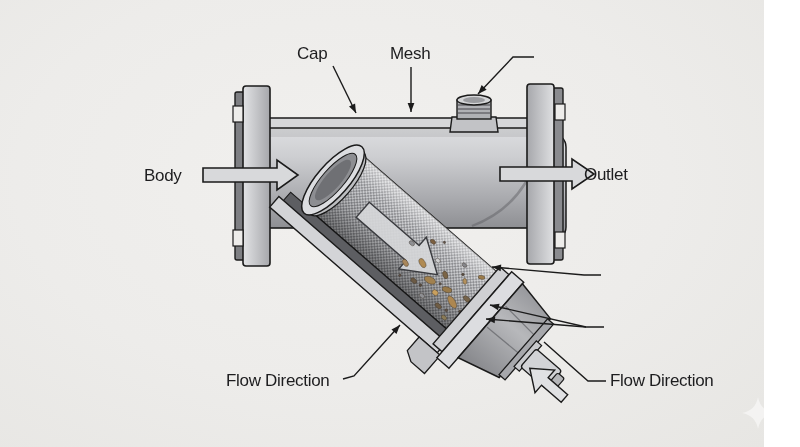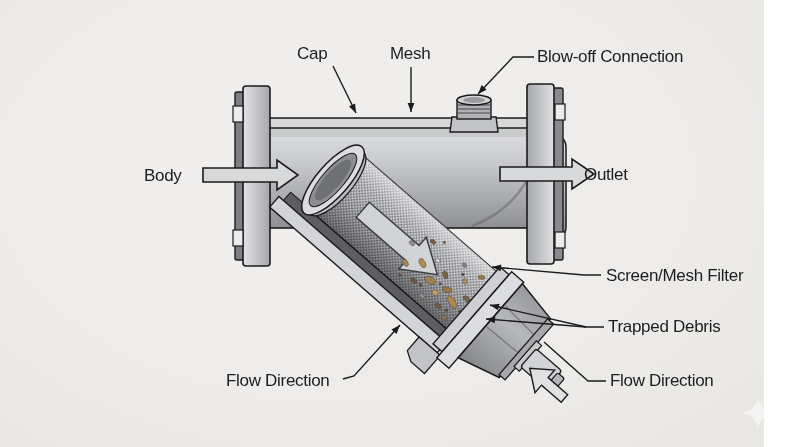--- a/index.html
+++ b/index.html
@@ -186,21 +186,18 @@
     <path d="M0,0 L-9,3.4 L-9,-3.4 Z" transform="translate(490,305) rotate(193)"></path>
     <path d="M0,0 L-9,3.4 L-9,-3.4 Z" transform="translate(486,319) rotate(185)"></path>
     <path d="M0,0 L-9,3.4 L-9,-3.4 Z" transform="translate(400,325) rotate(-48)"></path>
   </g>
 
   <path d="M0,-16 Q2.5,-2.5 16,0 Q2.5,2.5 0,16 Q-2.5,2.5 -16,0 Q-2.5,-2.5 0,-16 Z" transform="translate(758,413)" fill="#ffffff" opacity="0.5"></path>
 </svg>
 
 <div class="lbl" style="left:297px;top:44px">Cap</div>
 <div class="lbl" style="left:390px;top:44px">Mesh</div>
-<div class="lbl" style="left:537px;top:47px">Blow-off Connection</div>
 <div class="lbl" style="left:144px;top:166px">Body</div>
 <div class="lbl" style="left:584px;top:165px">Outlet</div>
-<div class="lbl" style="left:606px;top:266px">Screen/Mesh Filter</div>
-<div class="lbl" style="left:608px;top:317px">Trapped Debris</div>
 <div class="lbl" style="left:610px;top:371px">Flow Direction</div>
 <div class="lbl" style="left:226px;top:371px">Flow Direction</div>
 
 </div>
 
 </body></html>

